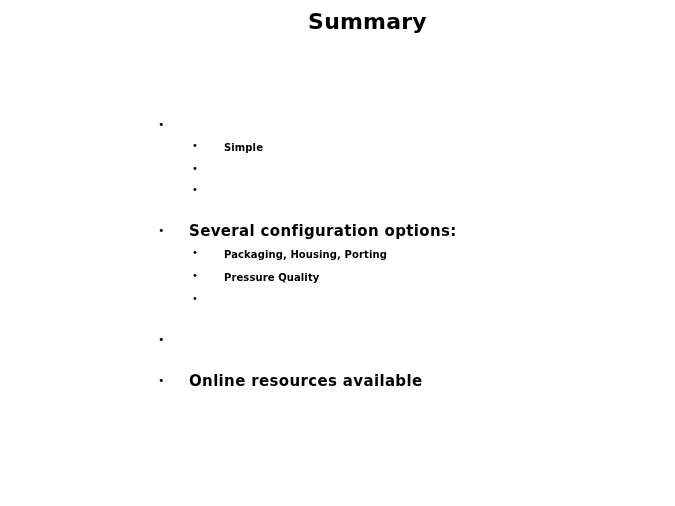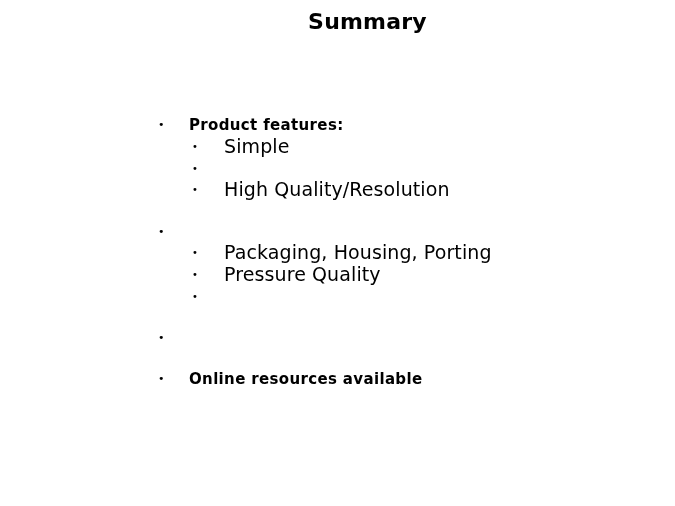--- a/index.html
+++ b/index.html
@@ -89,22 +89,22 @@
   .lvl2-row .bullet {
     position: absolute;
     left: 192px;
     top: 0;
     width: 10px;
     line-height: 21px;
     font-size: 10px;
     text-align: left;
   }
   .lvl2-text {
-    font-size: 19px;
-    font-weight: normal;
+    font-size: 10px;
+    font-weight: bold;
     letter-spacing: 0.1px;
     line-height: 21px;
     white-space: nowrap;
   }
 
   .sub-items {
     margin-top: 0;
   }
 </style>
 </head>
@@ -112,40 +112,39 @@
 
 <div class="slide">
 
   <div class="slide-title">Summary</div>
 
   <div class="body-list">
 
     <div class="group">
       <div class="lvl1-row">
         <span class="bullet">•</span>
-        <span class="lvl1-text">Product features:</span>
       </div>
       <div class="sub-items">
         <div class="lvl2-row">
           <span class="bullet">•</span>
           <span class="lvl2-text">Simple</span>
         </div>
         <div class="lvl2-row">
           <span class="bullet">•</span>
         </div>
         <div class="lvl2-row">
           <span class="bullet">•</span>
-          <span class="lvl2-text">High Quality/Resolution</span>
         </div>
       </div>
     </div>
 
     <div class="group">
       <div class="lvl1-row">
         <span class="bullet">•</span>
+        <span class="lvl1-text">Several configuration options:</span>
       </div>
       <div class="sub-items">
         <div class="lvl2-row">
           <span class="bullet">•</span>
           <span class="lvl2-text">Packaging, Housing, Porting</span>
         </div>
         <div class="lvl2-row">
           <span class="bullet">•</span>
           <span class="lvl2-text">Pressure Quality</span>
         </div>

